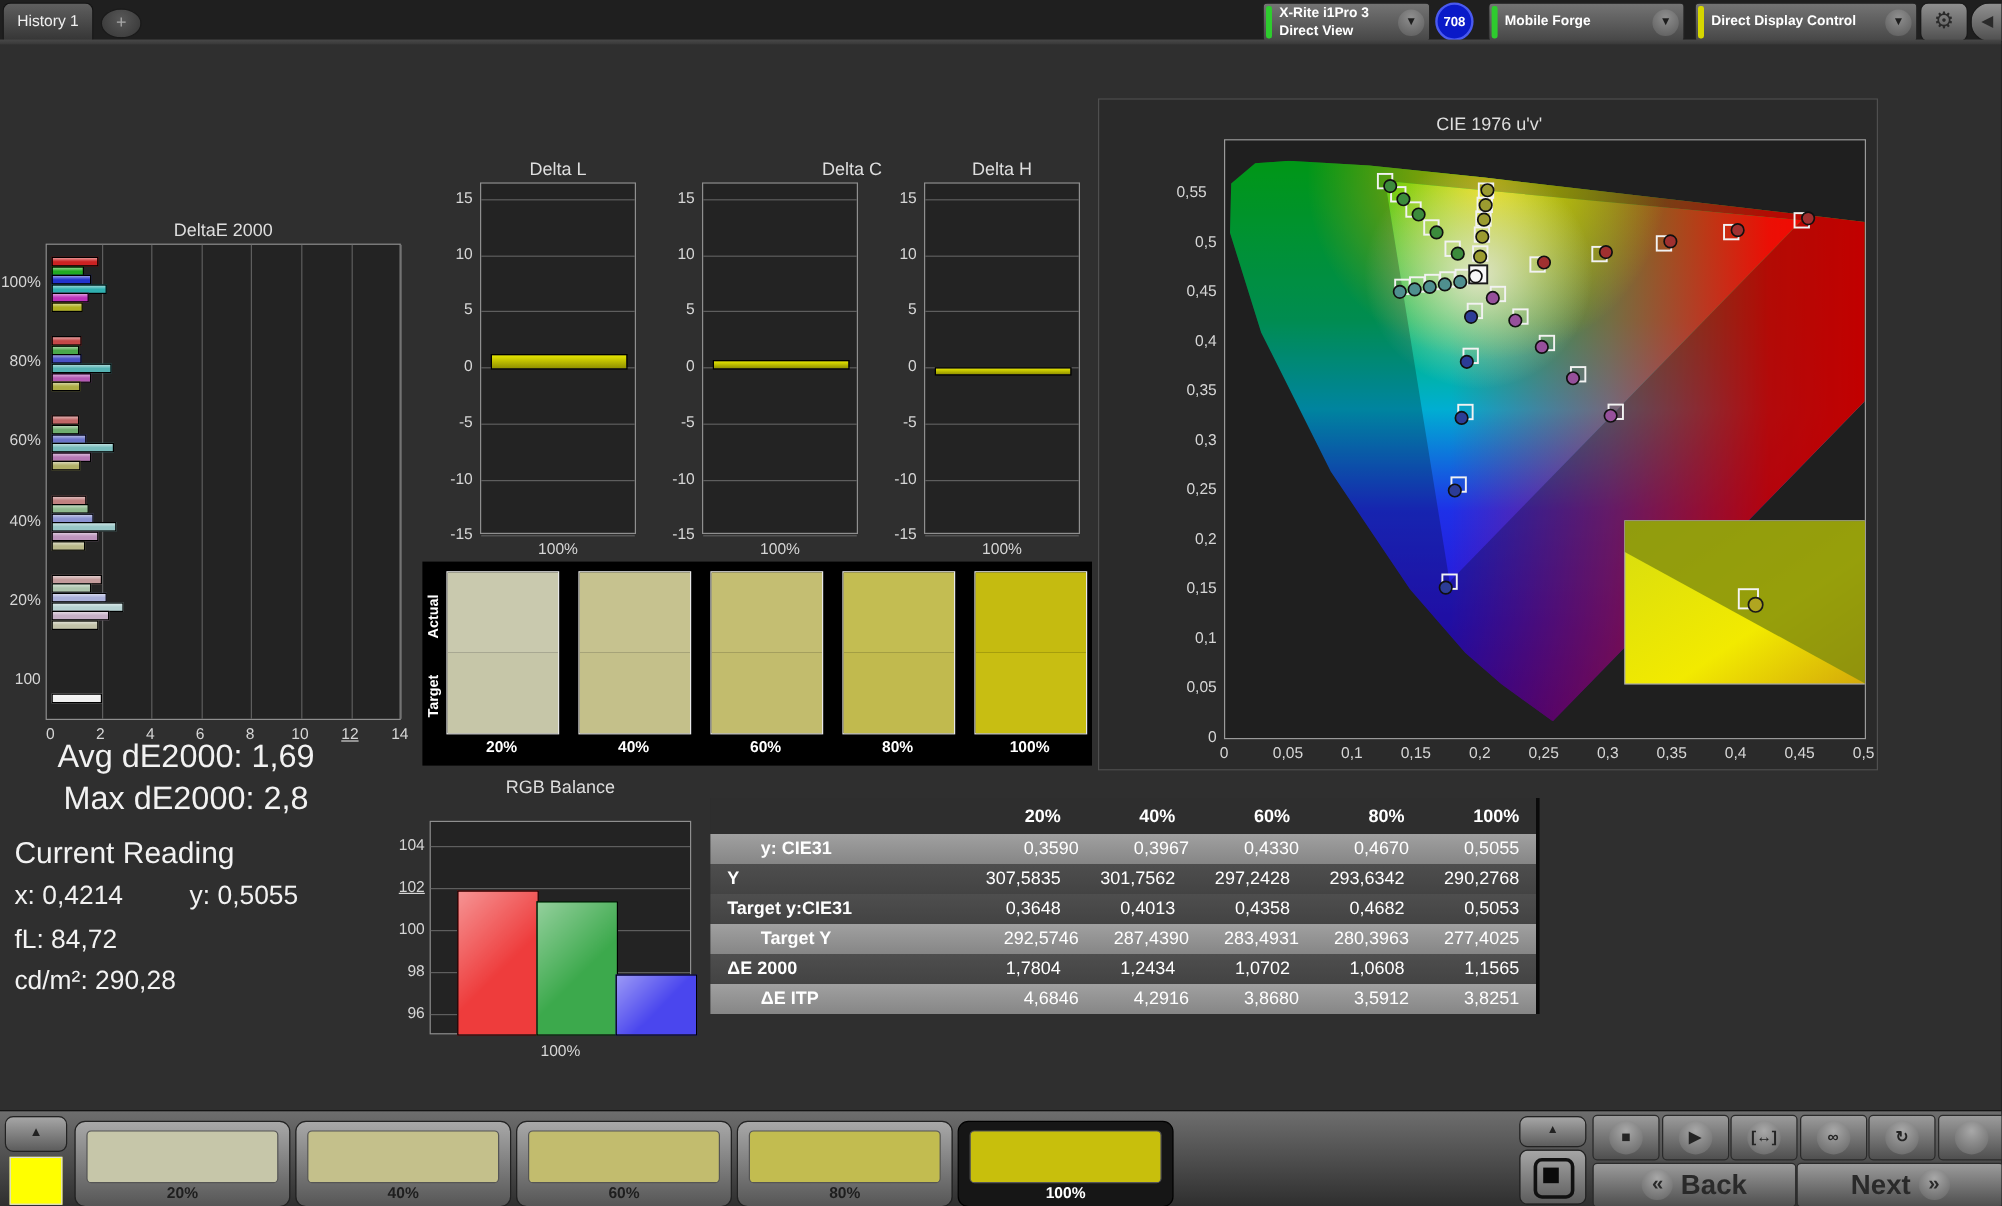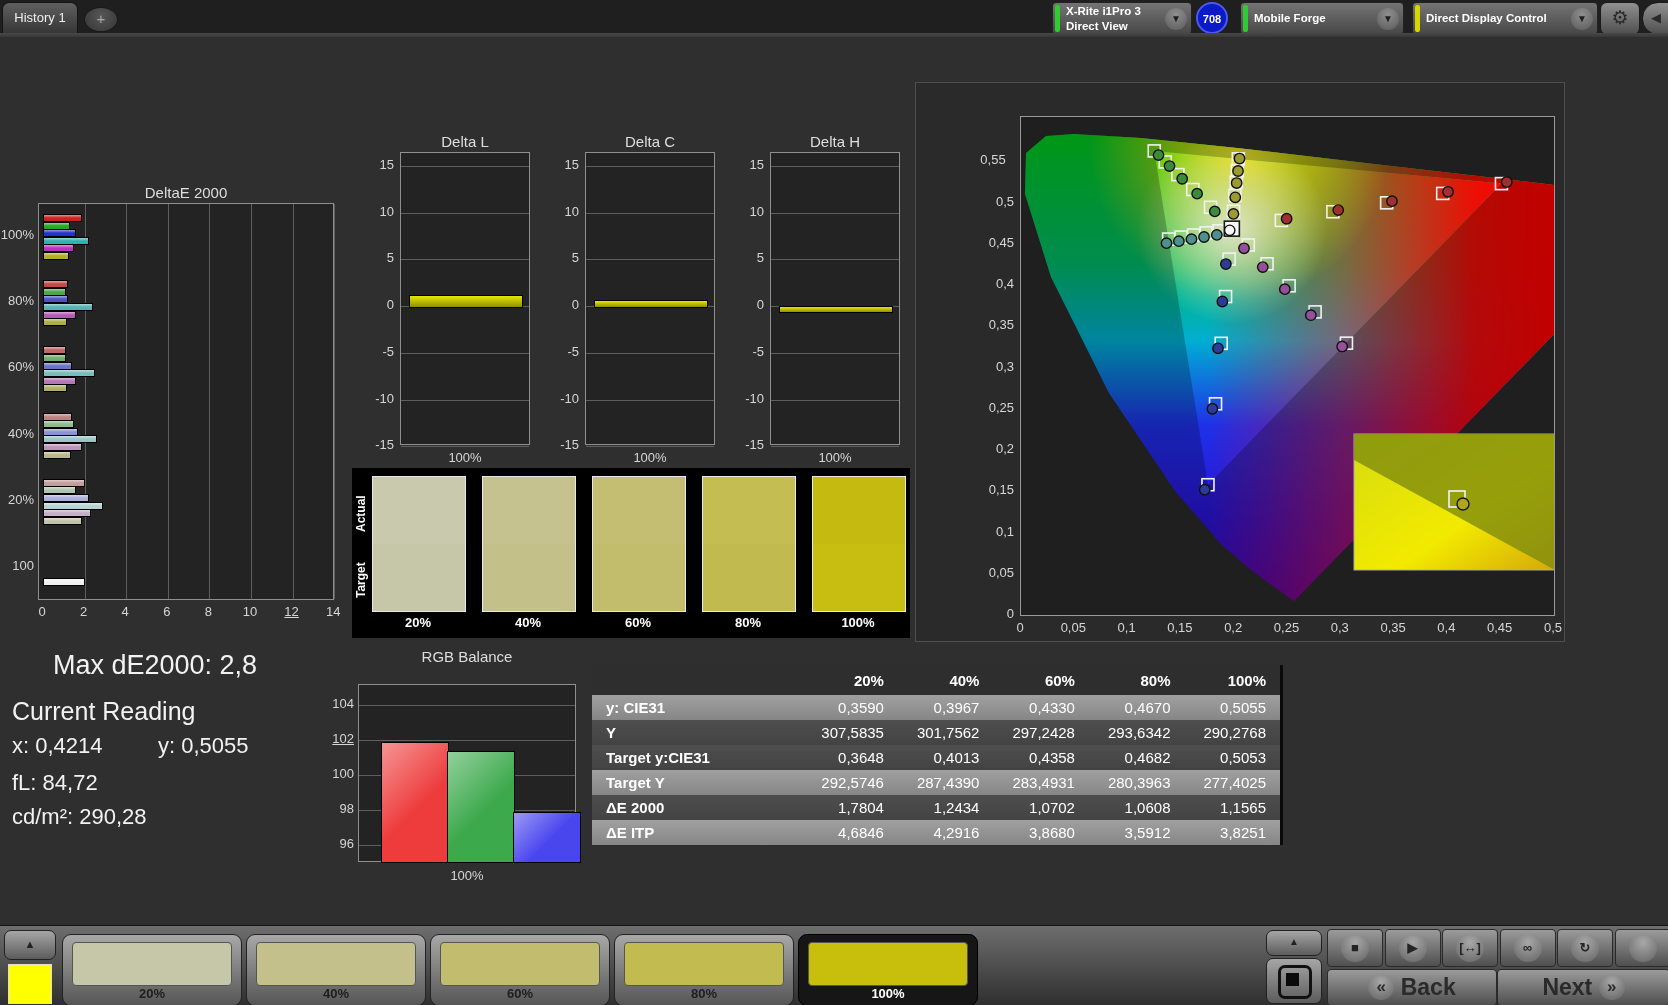--- a/index.html
+++ b/index.html
@@ -46,21 +46,21 @@
   #cie{position:absolute;left:915px;top:82px;width:650px;height:560px;background:#2a2a2a;border:1px solid #4f4f4f;box-sizing:border-box;}
   #cieplot{position:absolute;left:104px;top:33px;width:533px;height:498px;background:#1f1f1f;border:1px solid #9a9a9a;}
   
   .sumbig{position:absolute;left:0;width:310px;text-align:center;font-size:27px;color:#f2f2f2;}
   .sum{position:absolute;left:12px;font-size:22px;color:#f2f2f2;}
   
   #dtable{position:absolute;left:592px;top:665px;width:688px;border-right:3px solid #0a0a0a;}
   .trow{display:flex;height:25px;align-items:center;font-size:15px;}
   .trow.head{height:30px;background:#2e2e2e;font-weight:bold;}
   .trow.dark{background:linear-gradient(#4e4e4e,#434343);}
-  .trow.light{background:linear-gradient(#a0a0a0,#868686);}
+  .trow.light{background:linear-gradient(#a0a0a0,#868686);padding-left:28px;}
   .tc0{width:200px;padding-left:14px;font-weight:bold;color:#fff;}
   .tcv{width:97px;text-align:right;padding-right:14px;color:#fff;box-sizing:border-box;}
   
   #bbar{position:absolute;left:0;top:925px;width:1668px;height:80px;background:linear-gradient(#6e6e6e,#2e2e2e);border-top:1px solid #141414;}
   .patch{position:absolute;top:8px;width:178px;height:70px;border-radius:9px;
          background:linear-gradient(#a8a8a8,#565656);border:1px solid #222;}
   .patch .sw{position:absolute;left:9px;right:9px;top:7px;height:42px;border-radius:4px;border:1px solid #555;}
   .patch .pl{position:absolute;left:0;right:0;top:51px;text-align:center;font-size:13px;font-weight:bold;color:#1e1e1e;}
   .patch.sel{background:#161616;border-color:#000;}
   .patch.sel .pl{color:#fff;}
@@ -180,21 +180,21 @@
         <div class="vbar" style="left: 8px; width: 112px; top: 141.904px; height: 11.196px; background: linear-gradient(rgb(230, 230, 0), rgb(143, 143, 0));"></div>
       </div>
       <div class="tick" style="left: 364px; top: 157px; width: 30px; text-align: right;">15</div>
       <div class="tick" style="left: 364px; top: 203.7px; width: 30px; text-align: right;">10</div>
       <div class="tick" style="left: 364px; top: 250.4px; width: 30px; text-align: right;">5</div>
       <div class="tick" style="left: 364px; top: 297.1px; width: 30px; text-align: right;">0</div>
       <div class="tick" style="left: 364px; top: 343.8px; width: 30px; text-align: right;">-5</div>
       <div class="tick" style="left: 364px; top: 390.5px; width: 30px; text-align: right;">-10</div>
       <div class="tick" style="left: 364px; top: 437.2px; width: 30px; text-align: right;">-15</div>
       <div class="tick" style="left: 400px; top: 450px; width: 130px; text-align: center;">100%</div>
-      <div class="ctitle" style="left: 565px; top: 133px; width: 170px;">Delta C</div>
+      <div class="ctitle" style="left: 565px; top: 133px; width: 170px; text-align: right;">Delta C</div>
       <div class="plot" style="left: 585px; top: 152px; width: 130px; height: 293px;">
         <div class="gridh" style="top: 13px;"></div>
         <div class="gridh" style="top: 59.7px;"></div>
         <div class="gridh" style="top: 106.4px;"></div>
         <div class="gridh" style="top: 153.1px;"></div>
         <div class="gridh" style="top: 199.8px;"></div>
         <div class="gridh" style="top: 246.5px;"></div>
         <div class="gridh" style="top: 293.2px;"></div>
         <div class="vbar" style="left: 8px; width: 112px; top: 146.569px; height: 6.531px; background: linear-gradient(rgb(230, 230, 0), rgb(143, 143, 0));"></div>
       </div>
@@ -251,20 +251,21 @@
       </div>
       <div class="cmp-lab" style="left: 350px;">80%</div>
       <div class="cmp-sw" style="left: 460px;">
         <div style="position: absolute; left: 0px; top: 0px; width: 100%; height: 50%; background: rgb(197, 187, 16);"></div>
         <div style="position: absolute; left: 0px; bottom: 0px; width: 100%; height: 50%; background: rgb(200, 190, 18);"></div>
       </div>
       <div class="cmp-lab" style="left: 460px;">100%</div>
     </div>
 
   <div id="cie">
+    <div class="ctitle" style="left:0;top:12px;width:650px;">CIE 1976 u'v'</div>
     <div id="cieplot">
       <svg id="cie-svg" width="533" height="498" viewBox="0 0 533 498">
         <defs>
           <linearGradient id="gVert" x1="0" y1="0" x2="0" y2="1">
             <stop offset="0" stop-color="#00c814"></stop>
               <stop offset="0.3" stop-color="#00b96a"></stop>
             <stop offset="0.45" stop-color="#00aed2"></stop>
               <stop offset="0.62" stop-color="#1e30e8"></stop>
             <stop offset="0.8" stop-color="#2a14d8"></stop>
               <stop offset="1" stop-color="#4000b4"></stop>
@@ -403,20 +404,21 @@
         <div class="tick" style="left: 297.2px; top: 537px; width: 40px; text-align: center;">0,2</div>
         <div class="tick" style="left: 350.5px; top: 537px; width: 40px; text-align: center;">0,25</div>
         <div class="tick" style="left: 403.8px; top: 537px; width: 40px; text-align: center;">0,3</div>
         <div class="tick" style="left: 457.1px; top: 537px; width: 40px; text-align: center;">0,35</div>
         <div class="tick" style="left: 510.4px; top: 537px; width: 40px; text-align: center;">0,4</div>
         <div class="tick" style="left: 563.7px; top: 537px; width: 40px; text-align: center;">0,45</div>
         <div class="tick" style="left: 617px; top: 537px; width: 40px; text-align: center;">0,5</div>
       </div>
   </div>
 
+  <div class="sumbig" style="top:615px;">Avg dE2000: 1,69</div>
   <div class="sumbig" style="top:650px;">Max dE2000: 2,8</div>
   <div class="sum" style="top:697px;font-size:25px;">Current Reading</div>
   <div class="sum" style="top:733px;">x: 0,4214</div>
   <div class="sum" style="left:158px;top:733px;">y: 0,5055</div>
   <div class="sum" style="top:770px;">fL: 84,72</div>
   <div class="sum" style="top:804px;">cd/m²: 290,28</div>
 
   <div class="ctitle" style="left:358px;top:648px;width:218px;">RGB Balance</div>
   <div class="plot" style="left:358px;top:684px;width:218px;height:178px;" id="rgbplot">
       <div class="gridh" style="top: 20px;"></div>

